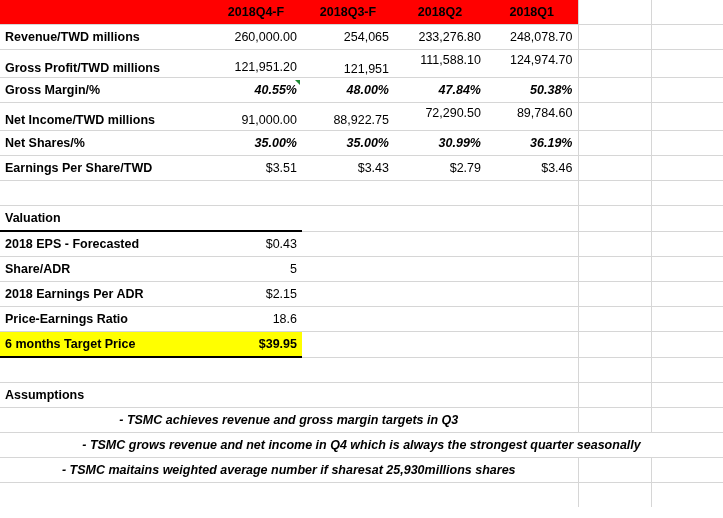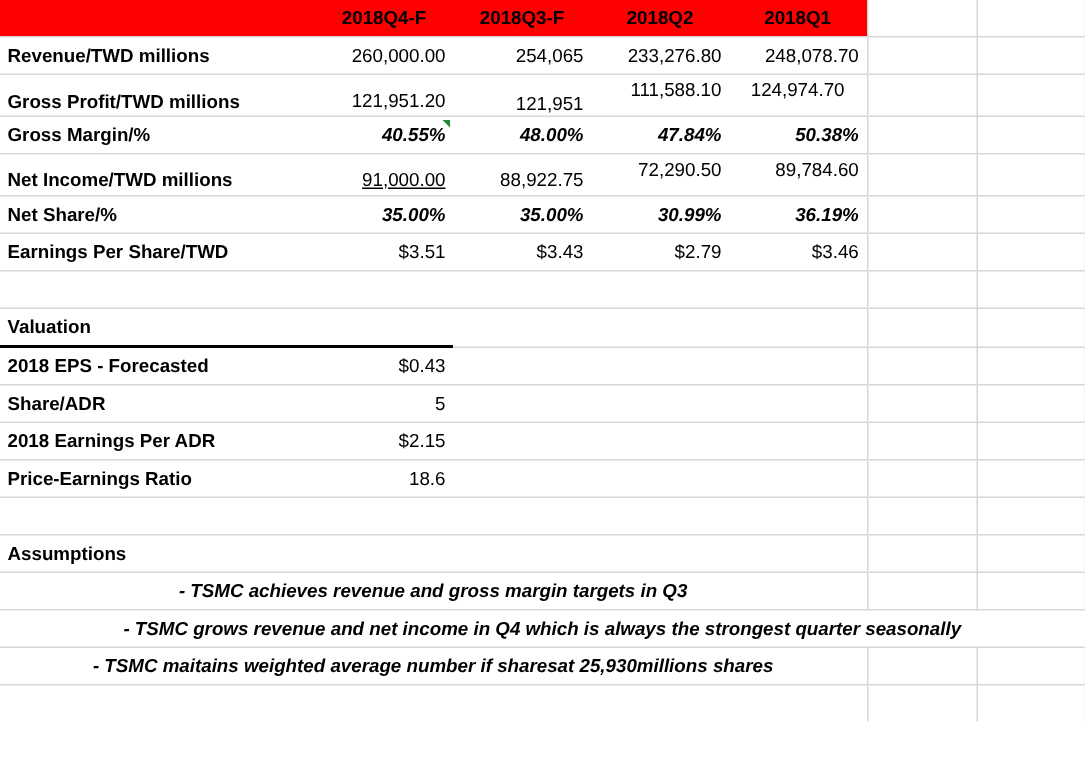--- a/index.html
+++ b/index.html
@@ -129,47 +129,47 @@
         <td class="num gl-b">248,078.70</td>
         <td class="gl-b gl-r gl-l"></td>
         <td class="gl-b gl-r"></td>
       </tr>
 
       <tr class="wide-row">
         <td class="lbl gl-b" style="vertical-align:bottom; padding-bottom:2px;">Gross Profit/TWD millions</td>
         <td class="num gl-b" style="vertical-align:bottom; padding-bottom:3px;">121,951.20</td>
         <td class="num gl-b" style="vertical-align:bottom; padding-bottom:1px;">121,951</td>
         <td class="num gl-b" style="vertical-align:top; padding-top:3px;">111,588.10</td>
-        <td class="num gl-b" style="vertical-align:top; padding-top:3px;text-align:center;">124,974.70</td>
+        <td class="num gl-b" style="vertical-align:top; padding-top:3px;">124,974.70</td>
         <td class="gl-b gl-r gl-l"></td>
         <td class="gl-b gl-r"></td>
       </tr>
 
       <tr>
         <td class="lbl gl-b">Gross Margin/%</td>
         <td class="ital gl-b note-mark">40.55%</td>
         <td class="ital gl-b">48.00%</td>
         <td class="ital gl-b">47.84%</td>
         <td class="ital gl-b">50.38%</td>
         <td class="gl-b gl-r gl-l"></td>
         <td class="gl-b gl-r"></td>
       </tr>
 
       <tr class="wide-row">
         <td class="lbl gl-b" style="vertical-align:bottom; padding-bottom:3px;">Net Income/TWD millions</td>
-        <td class="num gl-b" style="vertical-align:bottom; padding-bottom:3px;text-decoration:underline;">91,000.00</td>
+        <td class="num gl-b" style="vertical-align:bottom; padding-bottom:3px;">91,000.00</td>
         <td class="num gl-b" style="vertical-align:bottom; padding-bottom:3px;">88,922.75</td>
         <td class="num gl-b" style="vertical-align:top; padding-top:3px;">72,290.50</td>
         <td class="num gl-b" style="vertical-align:top; padding-top:3px;">89,784.60</td>
         <td class="gl-b gl-r gl-l"></td>
         <td class="gl-b gl-r"></td>
       </tr>
 
       <tr>
-        <td class="lbl gl-b">Net Share/%</td>
+        <td class="lbl gl-b">Net Shares/%</td>
         <td class="ital gl-b">35.00%</td>
         <td class="ital gl-b">35.00%</td>
         <td class="ital gl-b">30.99%</td>
         <td class="ital gl-b">36.19%</td>
         <td class="gl-b gl-r gl-l"></td>
         <td class="gl-b gl-r"></td>
       </tr>
 
 
       <tr>
@@ -235,20 +235,29 @@
       <tr>
         <td class="lbl gl-b">Price-Earnings Ratio</td>
         <td class="num gl-b">18.6</td>
         <td class="gl-b"></td>
         <td class="gl-b"></td>
         <td class="gl-b"></td>
         <td class="gl-b gl-r gl-l"></td>
         <td class="gl-b gl-r"></td>
       </tr>
 
+      <tr>
+        <td class="lbl yellow thickline-bottom">6 months  Target Price</td>
+        <td class="bold-num yellow thickline-bottom">$39.95</td>
+        <td class="gl-b"></td>
+        <td class="gl-b"></td>
+        <td class="gl-b"></td>
+        <td class="gl-b gl-r gl-l"></td>
+        <td class="gl-b gl-r"></td>
+      </tr>
 
       <tr>
         <td class="gl-b"></td>
         <td class="gl-b"></td>
         <td class="gl-b"></td>
         <td class="gl-b"></td>
         <td class="gl-b"></td>
         <td class="gl-b gl-r gl-l"></td>
         <td class="gl-b gl-r"></td>
       </tr>

